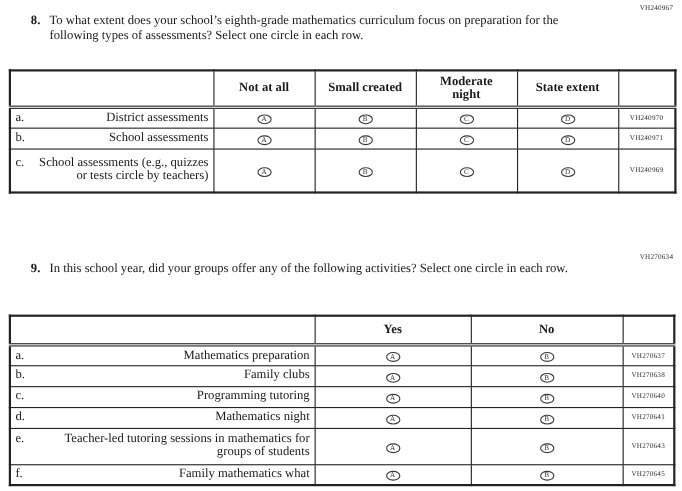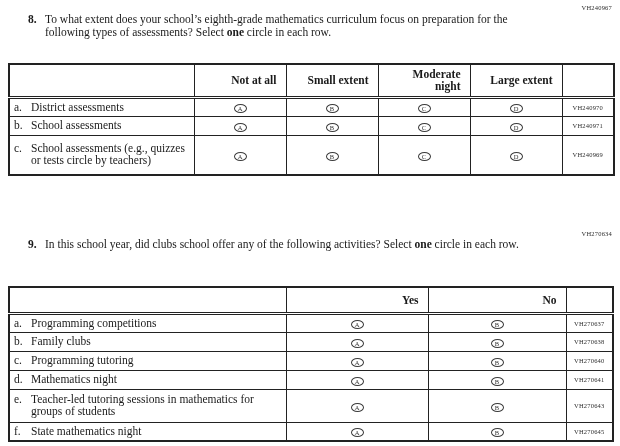--- a/index.html
+++ b/index.html
@@ -10,34 +10,34 @@
   }
   .vh-code {
     font-size:6.5px; color:#2e2e2e; letter-spacing:0.2px;
     font-family:"Liberation Serif", serif;
   }
   .vh-abs { position:absolute; right:8px; }
   .question { position:absolute; left:28px; display:flex; font-size:11.5px; line-height:13px; }
   .qnum { font-weight:bold; width:17px; flex:none; }
   .qtext { width:505px; }
   .qtext.justify { text-align:justify; }
-  .qbold { font-weight:bold; }
+  .qbold { font-weight:normal; }
   table {
     position:absolute; left:8px; border-collapse:collapse; table-layout:fixed;
     border:2px solid #222;
   }
   td, th { border:1px solid #222; font-size:11.5px; vertical-align:middle; }
   th {
-    font-weight:bold; text-align:right; padding:2px 9px;
+    font-weight:bold; text-align:center; padding:2px 9px;
     border-bottom:3px double #222;
   }
   td.label-cell { padding:1px 4px 2px 4px; }
   .row-flex { display:flex; }
   .row-letter { width:17px; flex:none; }
-  .row-text { flex:1; }
+  .row-text { flex:1;text-align:right; }
   td.opt-cell { text-align:center; }
   td.code-cell { text-align:center; padding:0 1px; }
   .opt {
     display:inline-block; width:13px; height:9px;
     border:1px solid #3a3a3a; border-radius:50%;
     font-size:6.5px; line-height:8px; text-align:center;
     color:#333; cursor:pointer; background:#fff;
   }
   #t1 { top:63px; width:604px; }
   #t1 .c-label { width:185px; }
@@ -71,23 +71,23 @@
       <col class="c-opt">
       <col class="c-opt">
       <col class="c-opt">
       <col class="c-opt">
       <col class="c-code">
   </colgroup>
   <tbody>
       <tr>
     <th></th>
     <th>Not at all</th>
-    <th>Small extent</th>
+    <th>Small created</th>
     <th>Moderate night</th>
-    <th>Large extent</th>
+    <th>State extent</th>
     <th></th>
   </tr>
   <tr class="r-a">
     <td class="label-cell">
       <span class="row-flex">
             <span class="row-letter">a.</span>
             <span class="row-text">District assessments</span>
           </span>
     </td>
     <td class="opt-cell"><span class="opt">A</span></td>
@@ -122,42 +122,42 @@
     <td class="opt-cell"><span class="opt">D</span></td>
     <td class="code-cell vh-code">VH240969</td>
   </tr>
 </tbody>
   </table>
 
 <span class="vh-code vh-abs" style="top:230px;">VH270634</span>
 
 <div class="question" style="top:238px;">
   <span class="qnum">9.</span>
-  <span class="qtext justify"><span>In this school year, did clubs school offer any of the following activities? Select </span><span class="qbold">one</span><span> circle in each row.</span></span>
+  <span class="qtext justify"><span>In this school year, did your groups offer any of the following activities? Select </span><span class="qbold">one</span><span> circle in each row.</span></span>
 </div>
 
 <table id="t2">
   <colgroup>
     <col class="c-label">
       <col class="c-yes">
       <col class="c-no">
       <col class="c-code">
   </colgroup>
   <tbody>
       <tr>
     <th></th>
     <th>Yes</th>
     <th>No</th>
     <th></th>
   </tr>
   <tr class="r-s">
     <td class="label-cell">
       <span class="row-flex">
             <span class="row-letter">a.</span>
-            <span class="row-text">Programming competitions</span>
+            <span class="row-text">Mathematics preparation</span>
           </span>
     </td>
     <td class="opt-cell"><span class="opt">A</span></td>
     <td class="opt-cell"><span class="opt">B</span></td>
     <td class="code-cell vh-code">VH270637</td>
   </tr>
   <tr class="r-s">
     <td class="label-cell">
       <span class="row-flex">
             <span class="row-letter">b.</span>
@@ -198,21 +198,21 @@
           </span>
     </td>
     <td class="opt-cell"><span class="opt">A</span></td>
     <td class="opt-cell"><span class="opt">B</span></td>
     <td class="code-cell vh-code">VH270643</td>
   </tr>
   <tr class="r-s">
     <td class="label-cell">
       <span class="row-flex">
             <span class="row-letter">f.</span>
-            <span class="row-text">State mathematics night</span>
+            <span class="row-text">Family mathematics what</span>
           </span>
     </td>
     <td class="opt-cell"><span class="opt">A</span></td>
     <td class="opt-cell"><span class="opt">B</span></td>
     <td class="code-cell vh-code">VH270645</td>
   </tr>
 </tbody>
   </table>
 
 </body></html>

